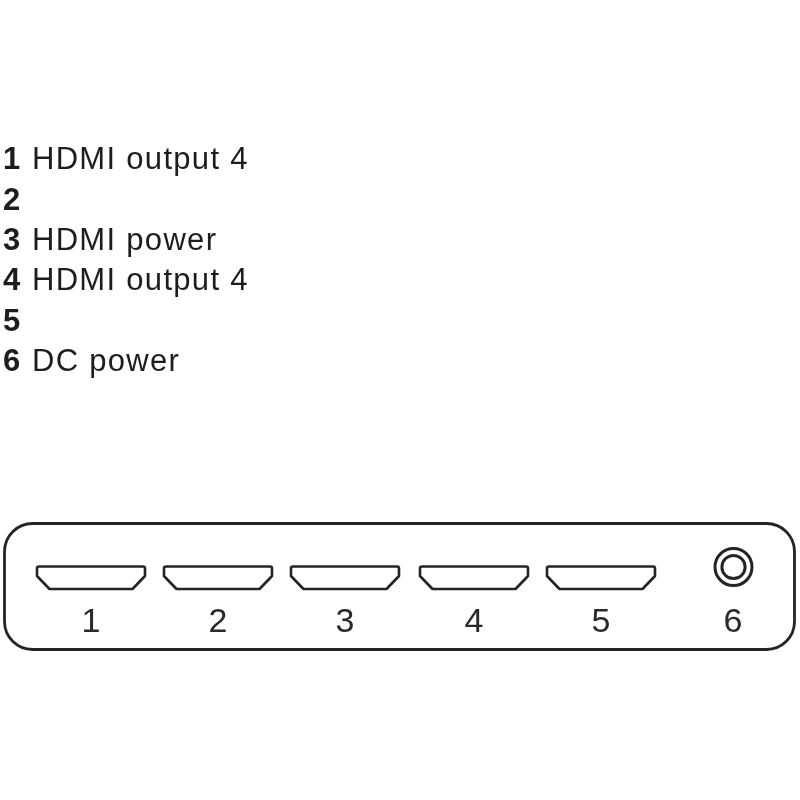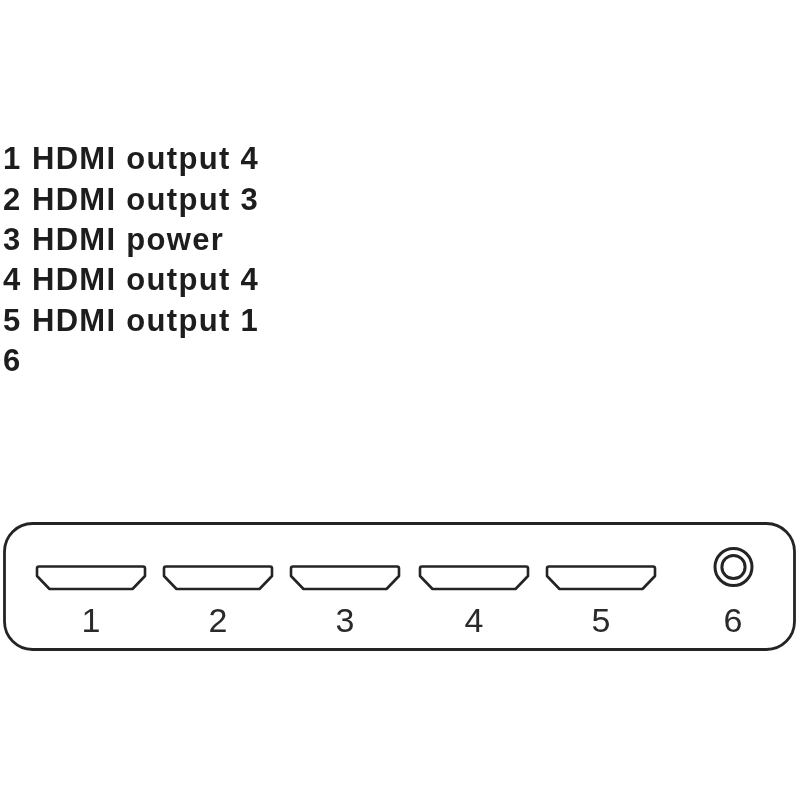--- a/index.html
+++ b/index.html
@@ -29,21 +29,21 @@
     font-size: 31px;
     letter-spacing: 1.3px;
     white-space: nowrap;
   }
   .legend-num {
     font-weight: 700;
     width: 29px;
     flex: 0 0 29px;
     letter-spacing: 0;
   }
-  .legend-label { font-weight: 700; }
+  .legend-label { font-weight: 400; }
   
   .device-wrap {
     position: absolute;
     left: 0; top: 0;
     width: 800px; height: 800px;
   }
   .device-svg { display: block; }
   .port-label {
     position: absolute;
     width: 60px;
@@ -66,36 +66,35 @@
 
 <div class="canvas">
 
   <div class="legend">
     <div class="legend-row">
       <span class="legend-num">1</span>
       <span class="legend-label">HDMI output 4</span>
     </div>
     <div class="legend-row">
       <span class="legend-num">2</span>
-      <span class="legend-label">HDMI output 3</span>
     </div>
     <div class="legend-row">
       <span class="legend-num">3</span>
       <span class="legend-label">HDMI power</span>
     </div>
     <div class="legend-row">
       <span class="legend-num">4</span>
       <span class="legend-label">HDMI output 4</span>
     </div>
     <div class="legend-row">
       <span class="legend-num">5</span>
-      <span class="legend-label">HDMI output 1</span>
     </div>
     <div class="legend-row">
       <span class="legend-num">6</span>
+      <span class="legend-label">DC power</span>
     </div>
   </div>
 
   <div class="device-wrap">
     <svg class="device-svg" width="800" height="800" viewBox="0 0 800 800">
 
       <rect x="4.5" y="523.5" width="790" height="126" rx="28" ry="28" fill="#ffffff" stroke="#242424" stroke-width="2.8"></rect>
 
       <g fill="#ffffff" stroke="#242424" stroke-width="2.6" stroke-linejoin="round">
         <path transform="translate(36,565)" d="M3 1.5 L107 1.5 Q109 1.5 109 3.5 L109 11 L96.5 24 L13.5 24 L1 11 L1 3.5 Q1 1.5 3 1.5 Z"></path>

